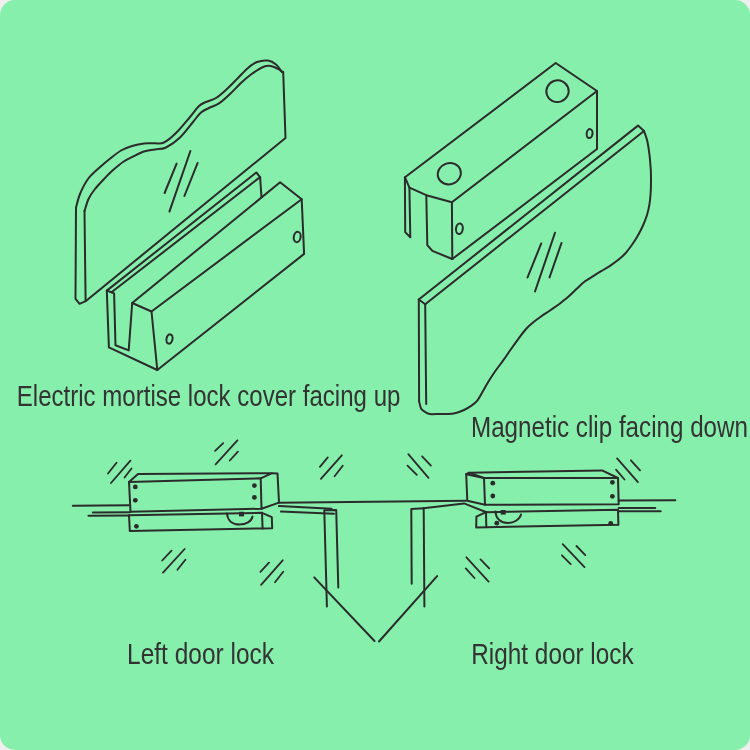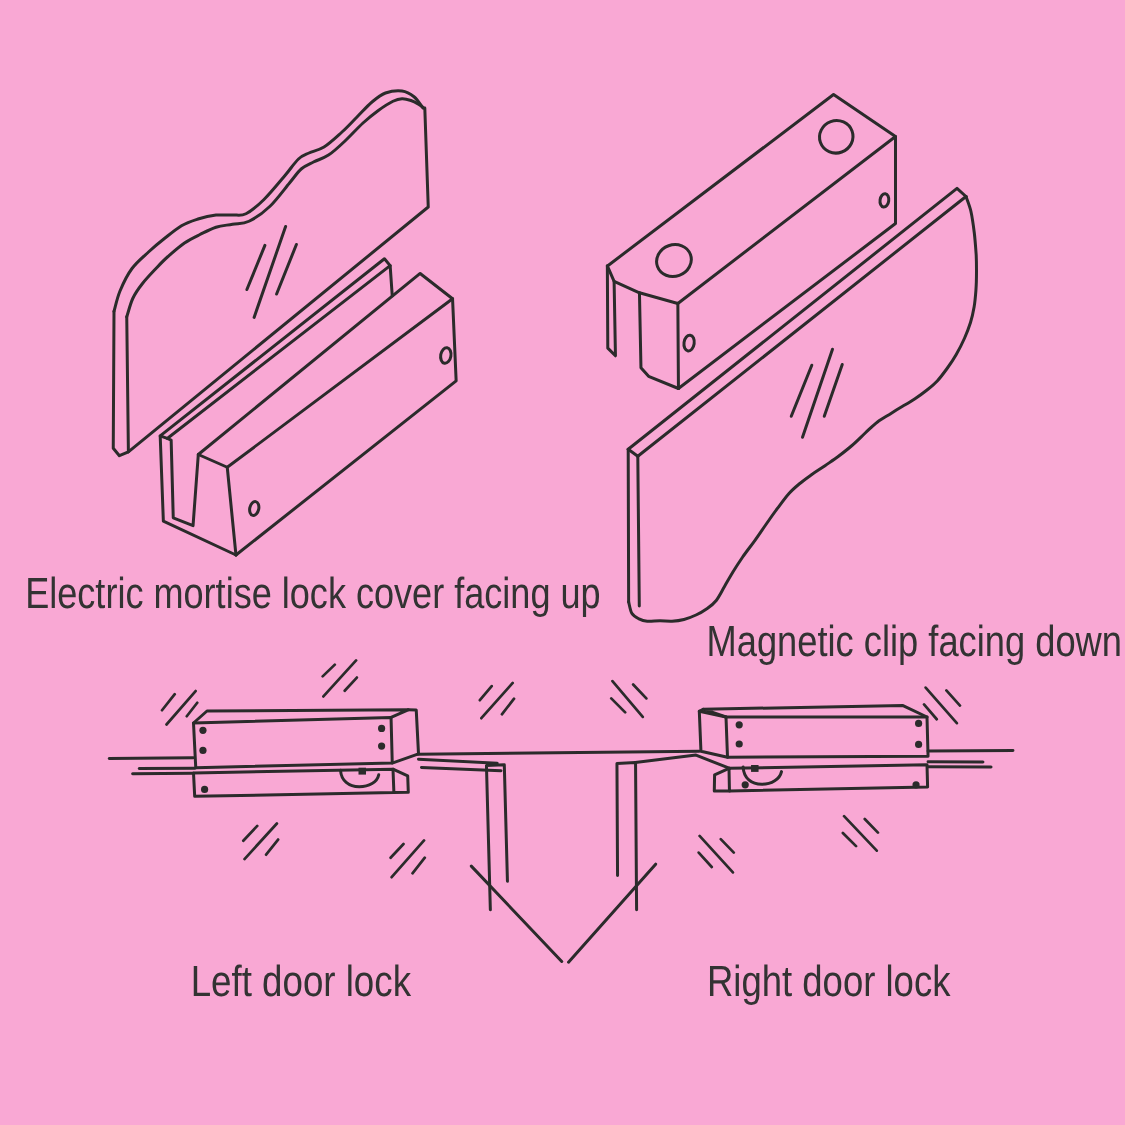--- a/index.html
+++ b/index.html
@@ -1,15 +1,15 @@
 <!DOCTYPE html>
 <html><head><meta charset="utf-8">
 <style>
 html,body{margin:0;padding:0;background:#efefef;}
-#wrap{width:750px;height:750px;position:relative;background:#f9a8d4;}
+#wrap{width:750px;height:750px;position:relative;background:#86efac;border-radius:15px;}
 svg{position:absolute;top:0;left:0;}
 text{font-family:"Liberation Sans",sans-serif;font-size:29px;fill:#333;}
 </style></head>
 <body>
 <div id="wrap">
 <svg width="750" height="750" viewBox="0 0 750 750">
 <g fill="none" stroke="#2b2b2b" stroke-width="2" stroke-linecap="round" stroke-linejoin="round">
 <path d="M 76.0,207.6 C 76.7,205.3 78.0,198.8 80.0,194.0 C 82.0,189.2 84.8,183.3 88.0,179.0 C 91.2,174.7 95.5,171.2 99.0,168.0 C 102.5,164.8 105.3,162.4 109.0,159.5 C 112.7,156.6 117.2,152.8 121.0,150.5 C 124.8,148.2 128.2,147.2 132.0,146.0 C 135.8,144.8 140.2,143.8 144.0,143.4 C 147.8,143.0 151.7,143.5 155.0,143.3 C 158.3,143.2 160.5,144.2 164.0,142.5 C 167.5,140.8 171.7,137.2 176.0,133.0 C 180.3,128.8 186.2,121.5 190.0,117.0 C 193.8,112.5 196.3,108.5 199.0,106.0 C 201.7,103.5 203.2,103.3 206.0,102.0 C 208.8,100.7 212.3,100.3 216.0,98.0 C 219.7,95.7 224.3,91.3 228.0,88.0 C 231.7,84.7 234.7,81.3 238.0,78.0 C 241.3,74.7 244.8,70.7 248.0,68.0 C 251.2,65.3 253.7,63.2 257.0,62.0 C 260.3,60.8 264.8,60.2 268.0,60.6 C 271.2,61.0 273.7,62.6 276.0,64.5 C 278.3,66.4 281.0,70.8 282.0,72.0 "></path>
 <path d="M 84.5,211.2 C 85.2,209.2 86.8,202.7 88.5,199.0 C 90.2,195.3 92.4,192.3 95.0,189.0 C 97.6,185.7 101.2,182.0 104.0,179.0 C 106.8,176.0 108.8,173.8 112.0,171.0 C 115.2,168.2 119.5,164.4 123.0,162.0 C 126.5,159.6 129.5,158.2 133.0,156.5 C 136.5,154.8 140.3,152.7 144.0,151.5 C 147.7,150.3 151.3,150.2 155.0,149.5 C 158.7,148.8 161.8,149.5 166.0,147.5 C 170.2,145.5 175.5,141.8 180.0,137.5 C 184.5,133.2 189.5,126.2 193.0,122.0 C 196.5,117.8 198.3,114.8 201.0,112.5 C 203.7,110.2 206.0,109.5 209.0,108.0 C 212.0,106.5 215.5,105.7 219.0,103.4 C 222.5,101.1 226.2,97.6 230.0,94.0 C 233.8,90.4 238.3,85.4 242.0,82.0 C 245.7,78.6 248.7,76.2 252.0,73.8 C 255.3,71.4 259.3,68.8 262.0,67.5 C 264.7,66.2 266.0,65.9 268.0,65.8 C 270.0,65.7 272.2,66.4 274.0,67.0 C 275.8,67.6 277.5,68.6 279.0,69.5 C 280.5,70.4 282.3,71.8 283.0,72.2 "></path>
 <path d="M76,207.6 L75.5,298.8 L79.6,303.8 L85.6,301.2 L84.5,211.2"></path>

